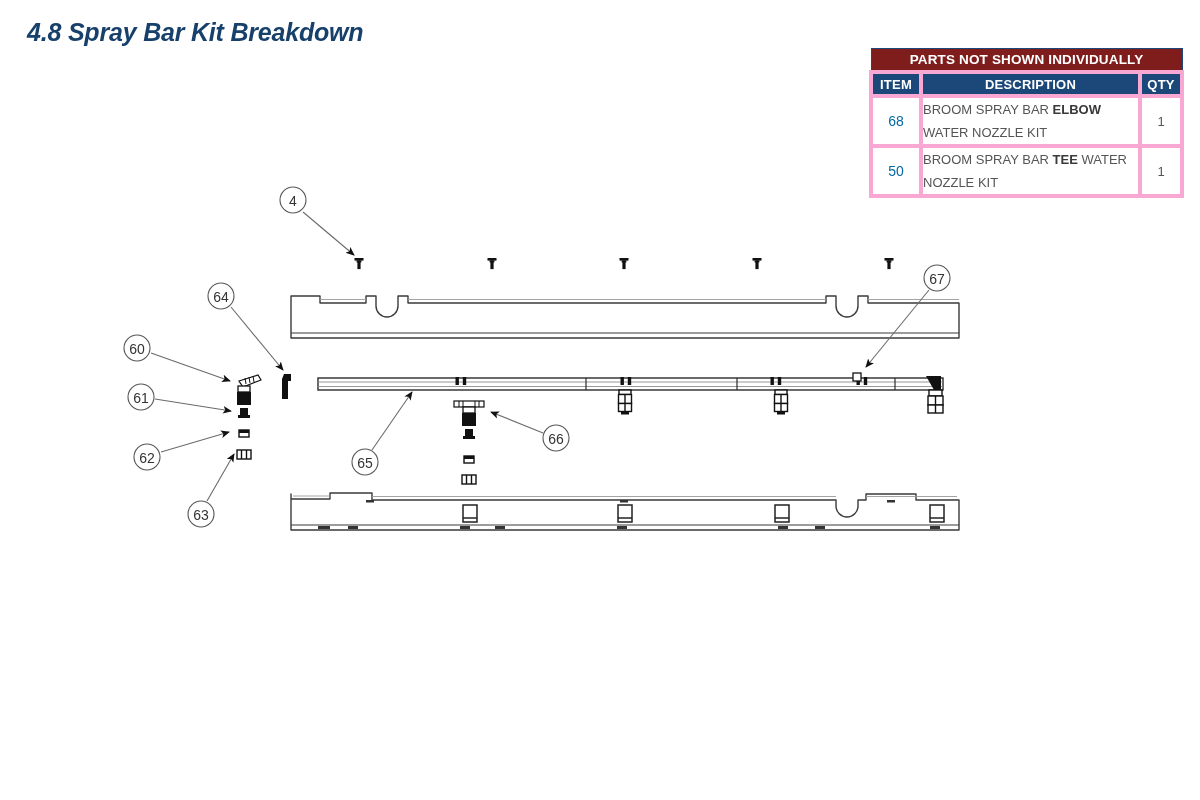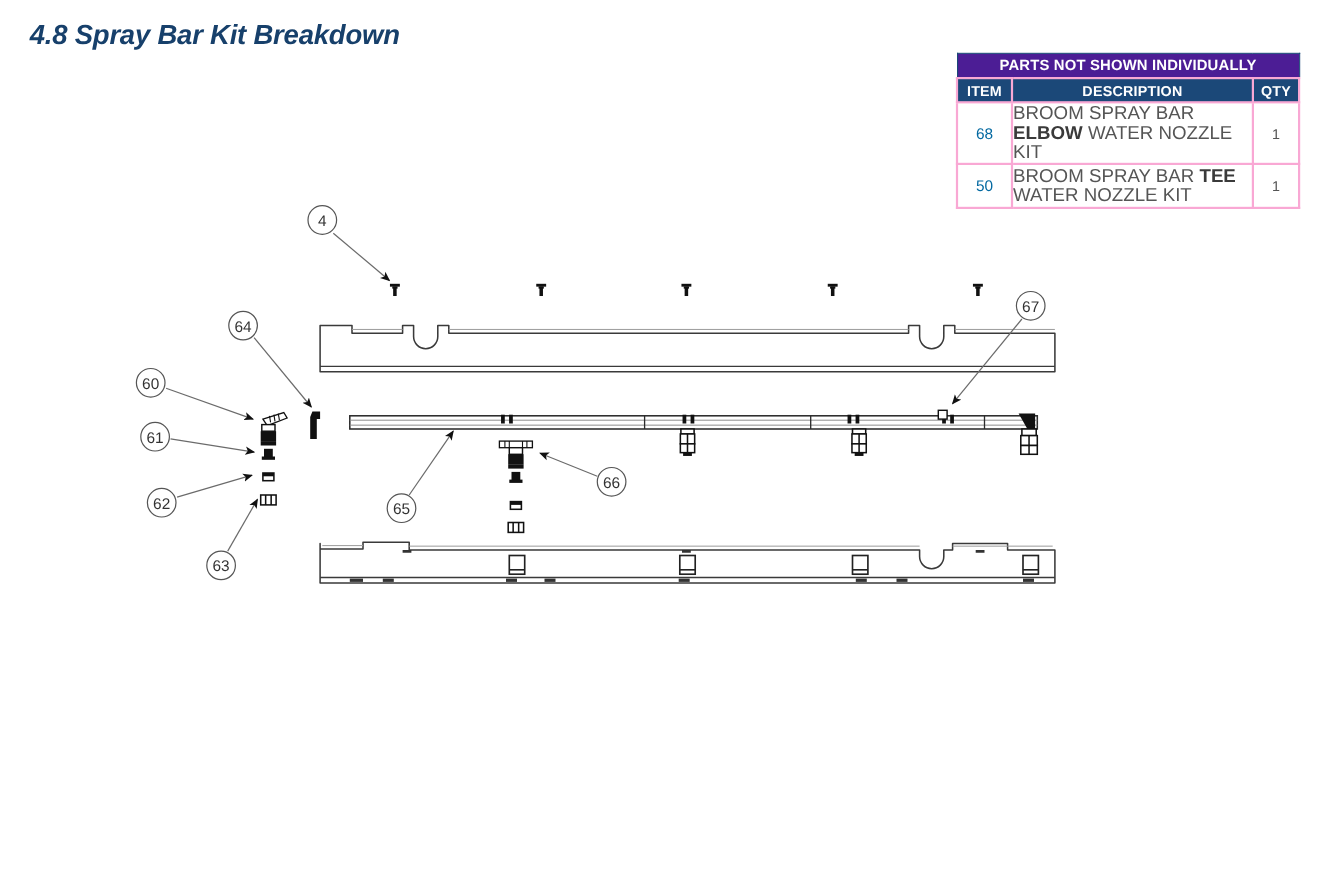--- a/index.html
+++ b/index.html
@@ -33,26 +33,26 @@
   
   #parts-table {
     position: absolute;
     left: 869px;
     top: 48px;
     width: 311px;
     border-collapse: collapse;
     table-layout: fixed;
   }
   #parts-table td, #parts-table th {
-    border: 2px solid #f9a8d4;
+    border: 4px solid #f9a8d4;
     padding: 0;
     vertical-align: middle;
   }
   .tbl-title {
-    background: #4c1d95;
+    background: #7f1d1d;
     color: #ffffff;
     font-size: 13.5px;
     font-weight: bold;
     text-align: center;
     height: 21px;
     letter-spacing: 0.15px;
     border: 1px solid #1b4878 !important;
   }
   .tbl-colhead {
     background: #1b4878;
@@ -73,23 +73,23 @@
     color: #0369a1;
     height: 38px;
   }
   .cell-qty {
     text-align: center;
     font-size: 13px;
     color: #555;
     height: 38px;
   }
   .cell-desc {
-    font-size: 17px;
+    font-size: 13px;
     color: #555;
-    line-height: 18px;
+    line-height: 23px;
     padding: 3px 0 3px 6px;
     height: 38px;
   }
   .cell-desc b { color: #3a3a3a; font-weight: bold; }
 
   
   #diagram {
     position: absolute;
     left: 0; top: 0;
     width: 1200px; height: 800px;

